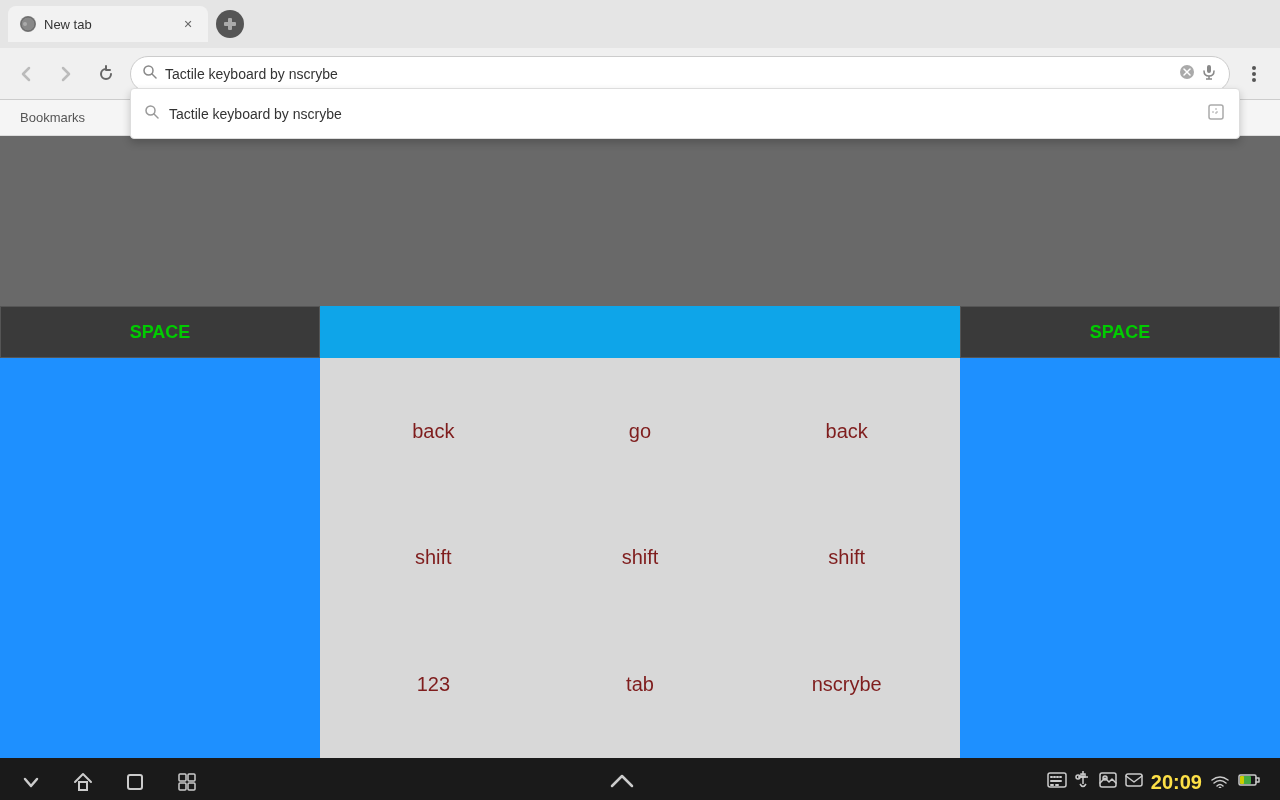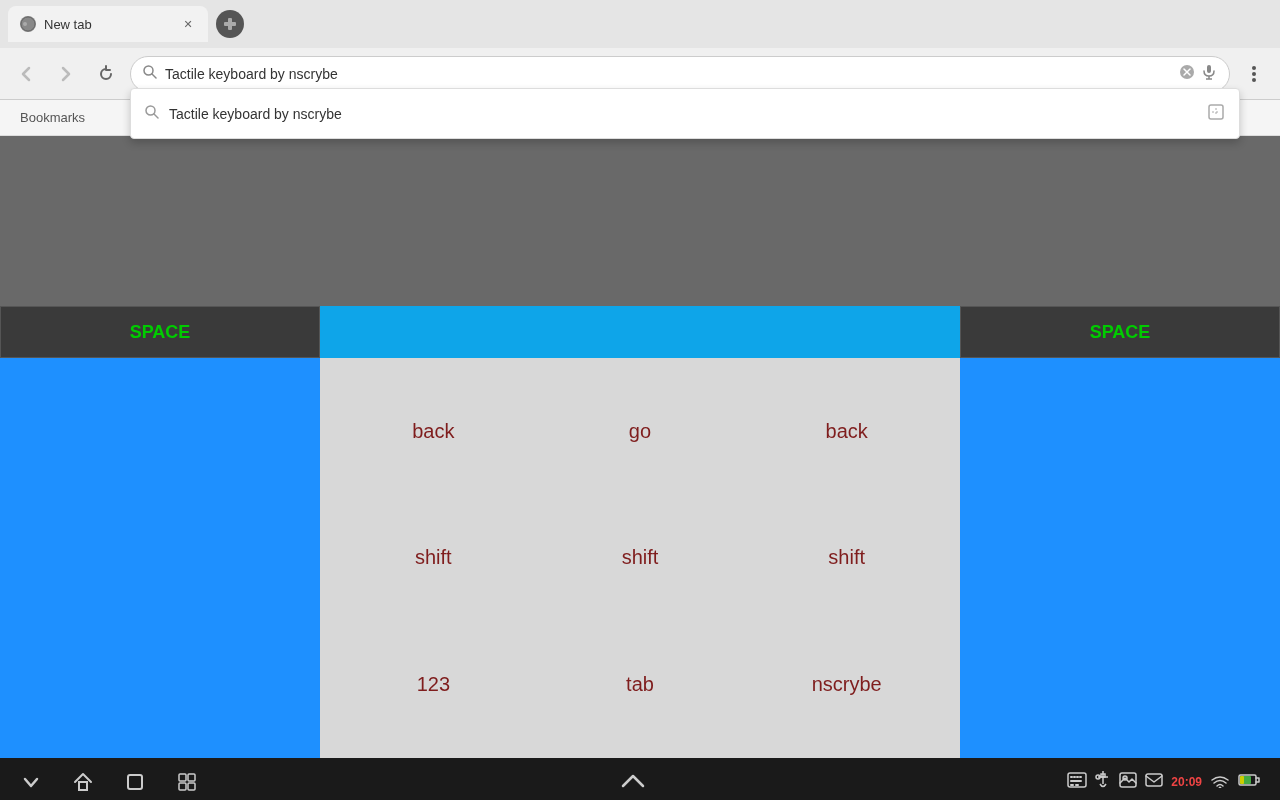--- a/index.html
+++ b/index.html
@@ -290,22 +290,22 @@
       align-items: center;
       justify-content: center;
     }
     .sys-status-area {
       display: flex;
       align-items: center;
       gap: 8px;
     }
     .sys-status-icon { color: #ccc; font-size: 16px; }
     .sys-time {
-      color: #ef4444;
-      font-size: 12px;
+      color: #fde047;
+      font-size: 20px;
       font-weight: bold;
     }
     .wifi-icon { color: white; font-size: 18px; }
   </style>
 </head>
 <body>
 
 <div class="browser-title-bar">
   <div class="tab">
     <div class="tab-favicon">

